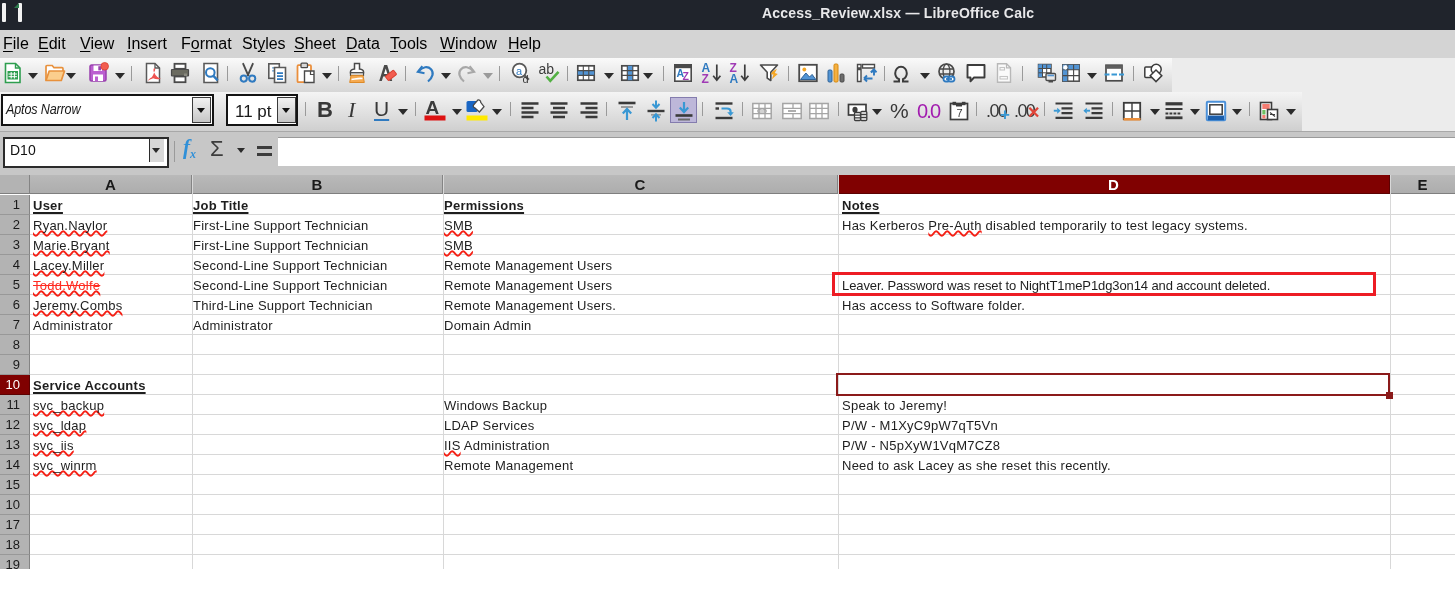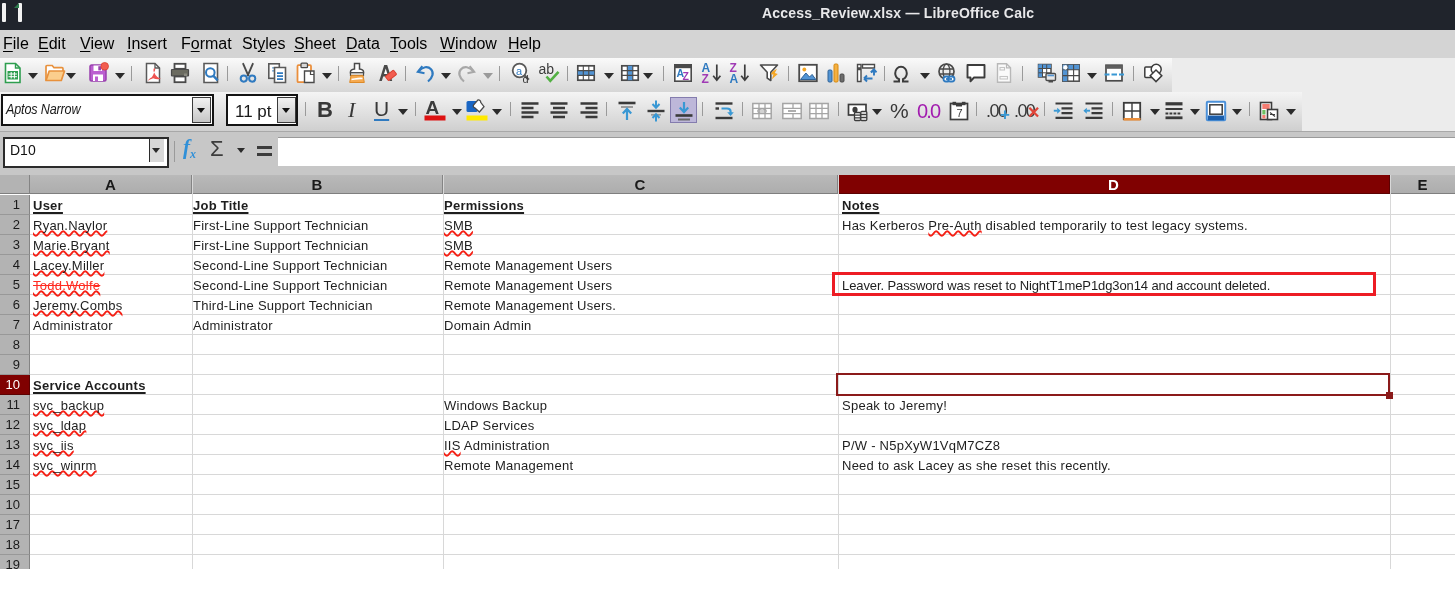--- a/index.html
+++ b/index.html
@@ -455,29 +455,31 @@
   <div class="abs cell" style="left:33px;top:255px"><span class="sq">Lacey.Miller</span></div>
   <div class="abs cell" style="left:193px;top:255px">Second-Line Support Technician</div>
   <div class="abs cell" style="left:444px;top:255px">Remote Management Users</div>
   <div class="abs cell" style="left:33px;top:275px"><span style="color:#ff2b22;text-decoration:line-through;text-decoration-color:#ff2b22"><span class="sq">Todd.Wolfe</span></span></div>
   <div class="abs cell" style="left:193px;top:275px">Second-Line Support Technician</div>
   <div class="abs cell" style="left:444px;top:275px">Remote Management Users</div>
   <div class="abs cell" style="left:842px;top:275px;letter-spacing:-0.1px">Leaver. Password was reset to NightT1meP1dg3on14 and account deleted.</div>
   <div class="abs cell" style="left:33px;top:295px"><span class="sq">Jeremy.Combs</span></div>
   <div class="abs cell" style="left:193px;top:295px">Third-Line Support Technician</div>
   <div class="abs cell" style="left:444px;top:295px">Remote Management Users.</div>
+  <div class="abs cell" style="left:842px;top:295px">Has access to Software folder.</div>
   <div class="abs cell" style="left:33px;top:315px">Administrator</div>
   <div class="abs cell" style="left:193px;top:315px">Administrator</div>
   <div class="abs cell" style="left:444px;top:315px">Domain Admin</div>
   <div class="abs cell" style="left:33px;top:375px"><span class="b">Service Accounts</span></div>
   <div class="abs cell" style="left:33px;top:395px"><span class="sq">svc_backup</span></div>
   <div class="abs cell" style="left:444px;top:395px">Windows Backup</div>
   <div class="abs cell" style="left:842px;top:395px">Speak to Jeremy!</div>
   <div class="abs cell" style="left:33px;top:415px"><span class="sq">svc_ldap</span></div>
   <div class="abs cell" style="left:444px;top:415px">LDAP Services</div>
+  <div class="abs cell" style="left:842px;top:415px">P/W - M1XyC9pW7qT5Vn</div>
   <div class="abs cell" style="left:33px;top:435px"><span class="sq">svc_iis</span></div>
   <div class="abs cell" style="left:444px;top:435px"><span class="sq">IIS</span> Administration</div>
   <div class="abs cell" style="left:842px;top:435px">P/W - N5pXyW1VqM7CZ8</div>
   <div class="abs cell" style="left:33px;top:455px"><span class="sq">svc_winrm</span></div>
   <div class="abs cell" style="left:444px;top:455px">Remote Management</div>
   <div class="abs cell" style="left:842px;top:455px">Need to ask Lacey as she reset this recently.</div>
   <div class="abs" id="annrect"></div>
   <div class="abs" id="selrect"></div>
   <div class="abs" id="selhandle"></div>
 </div>

